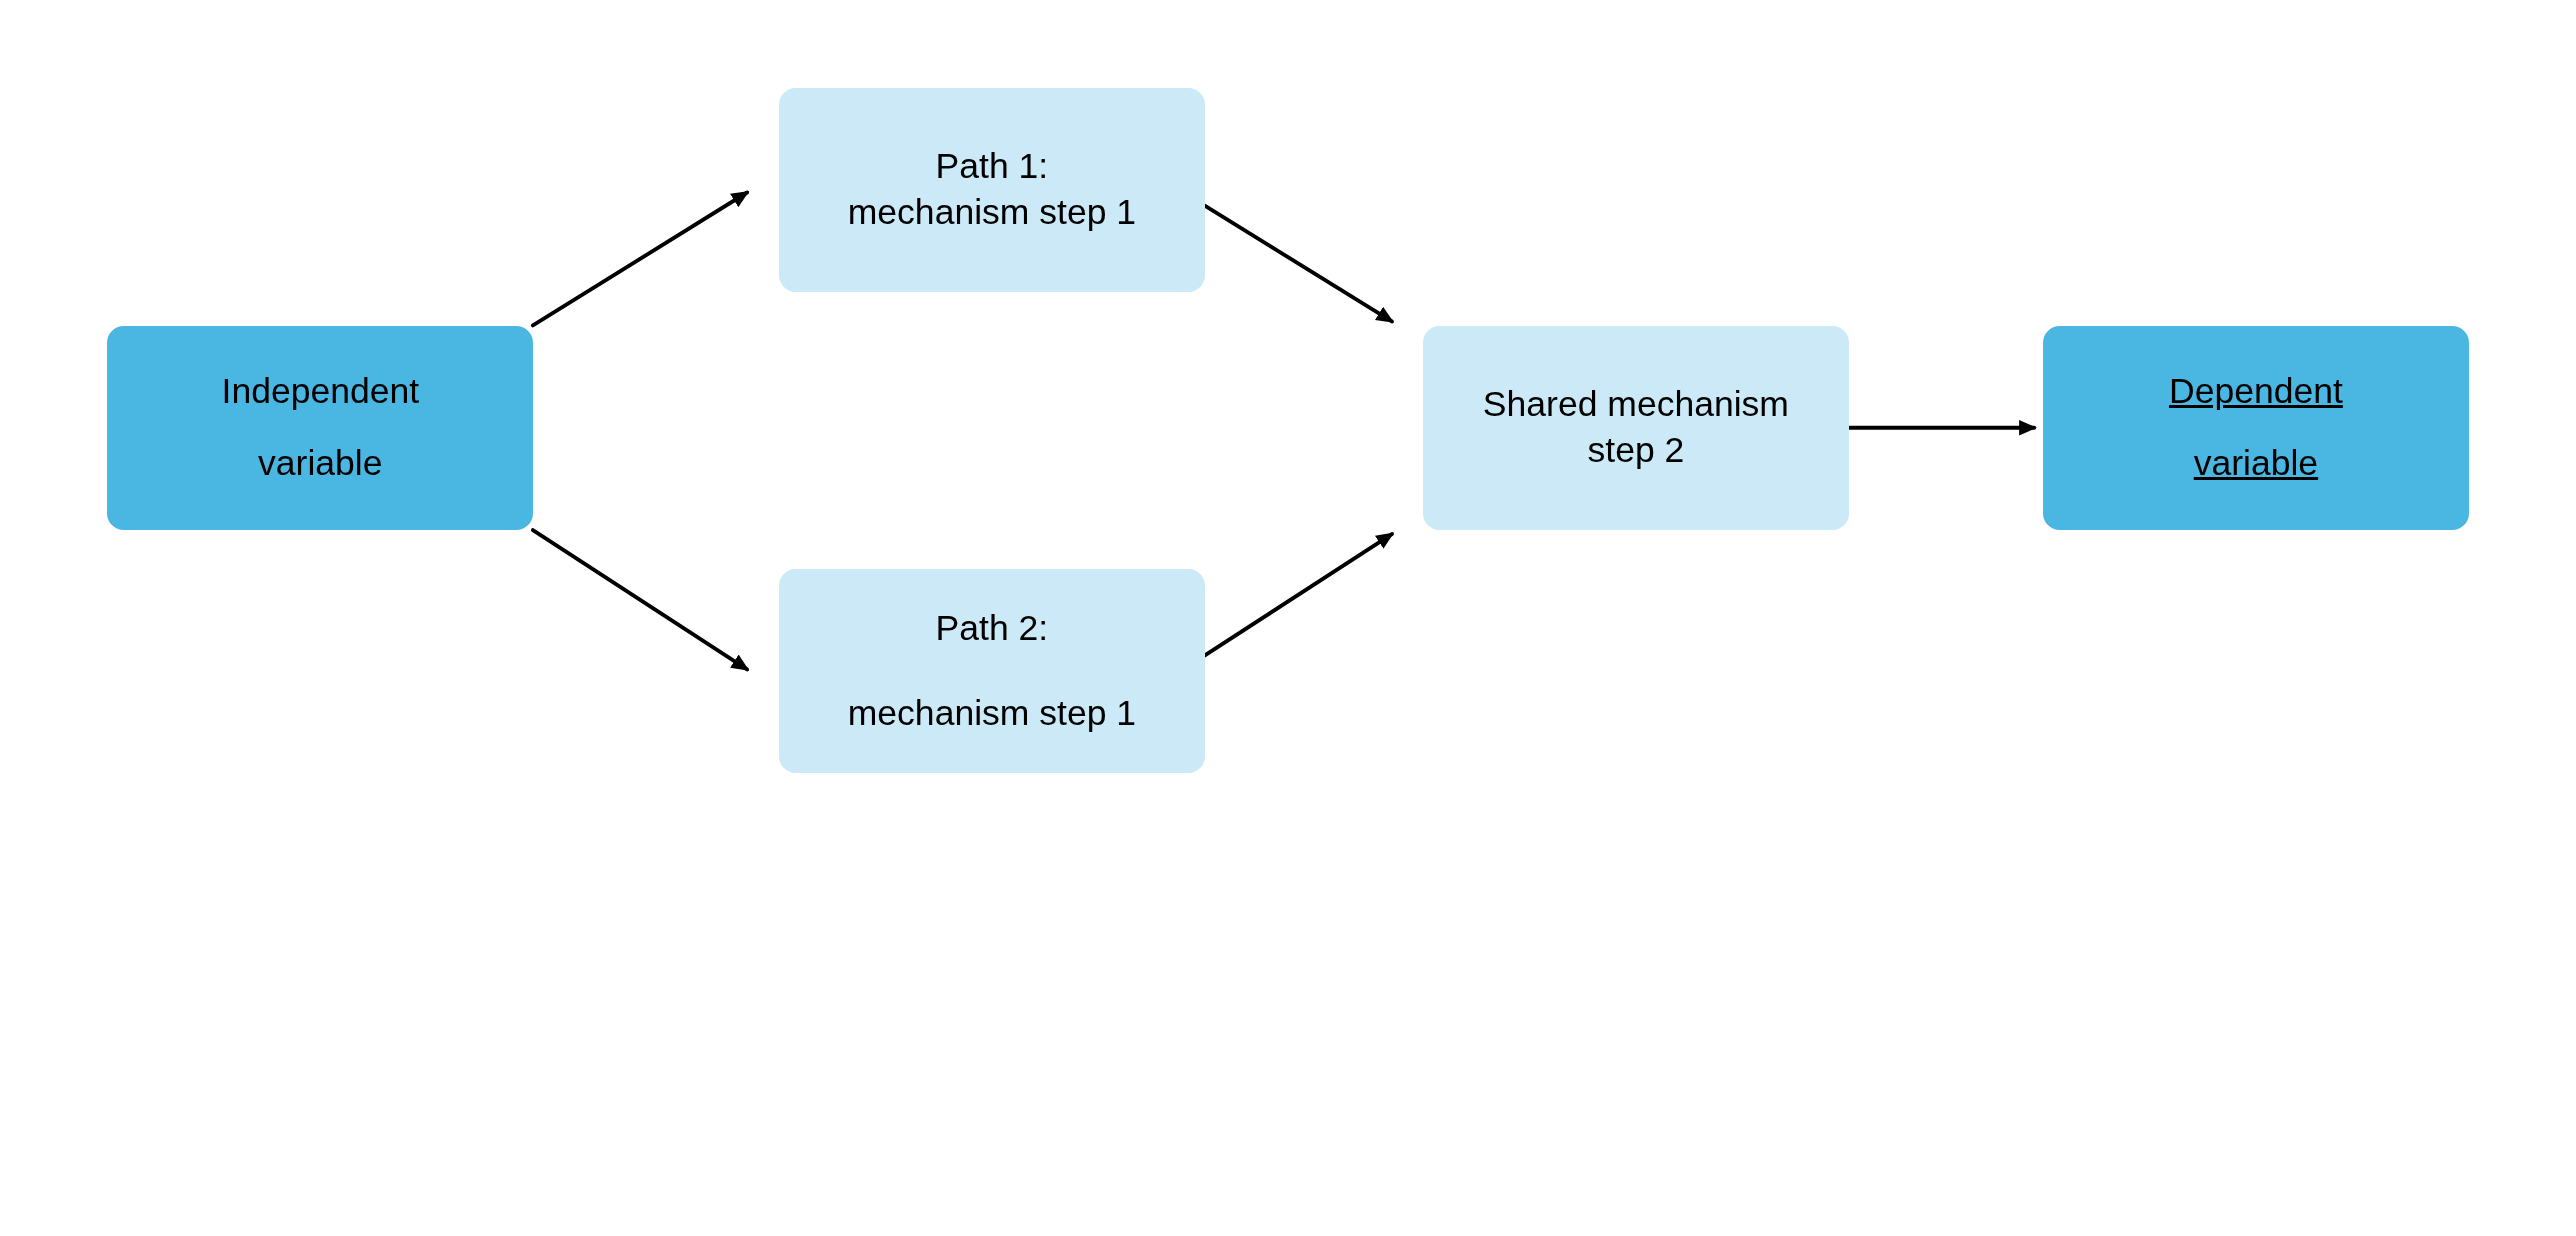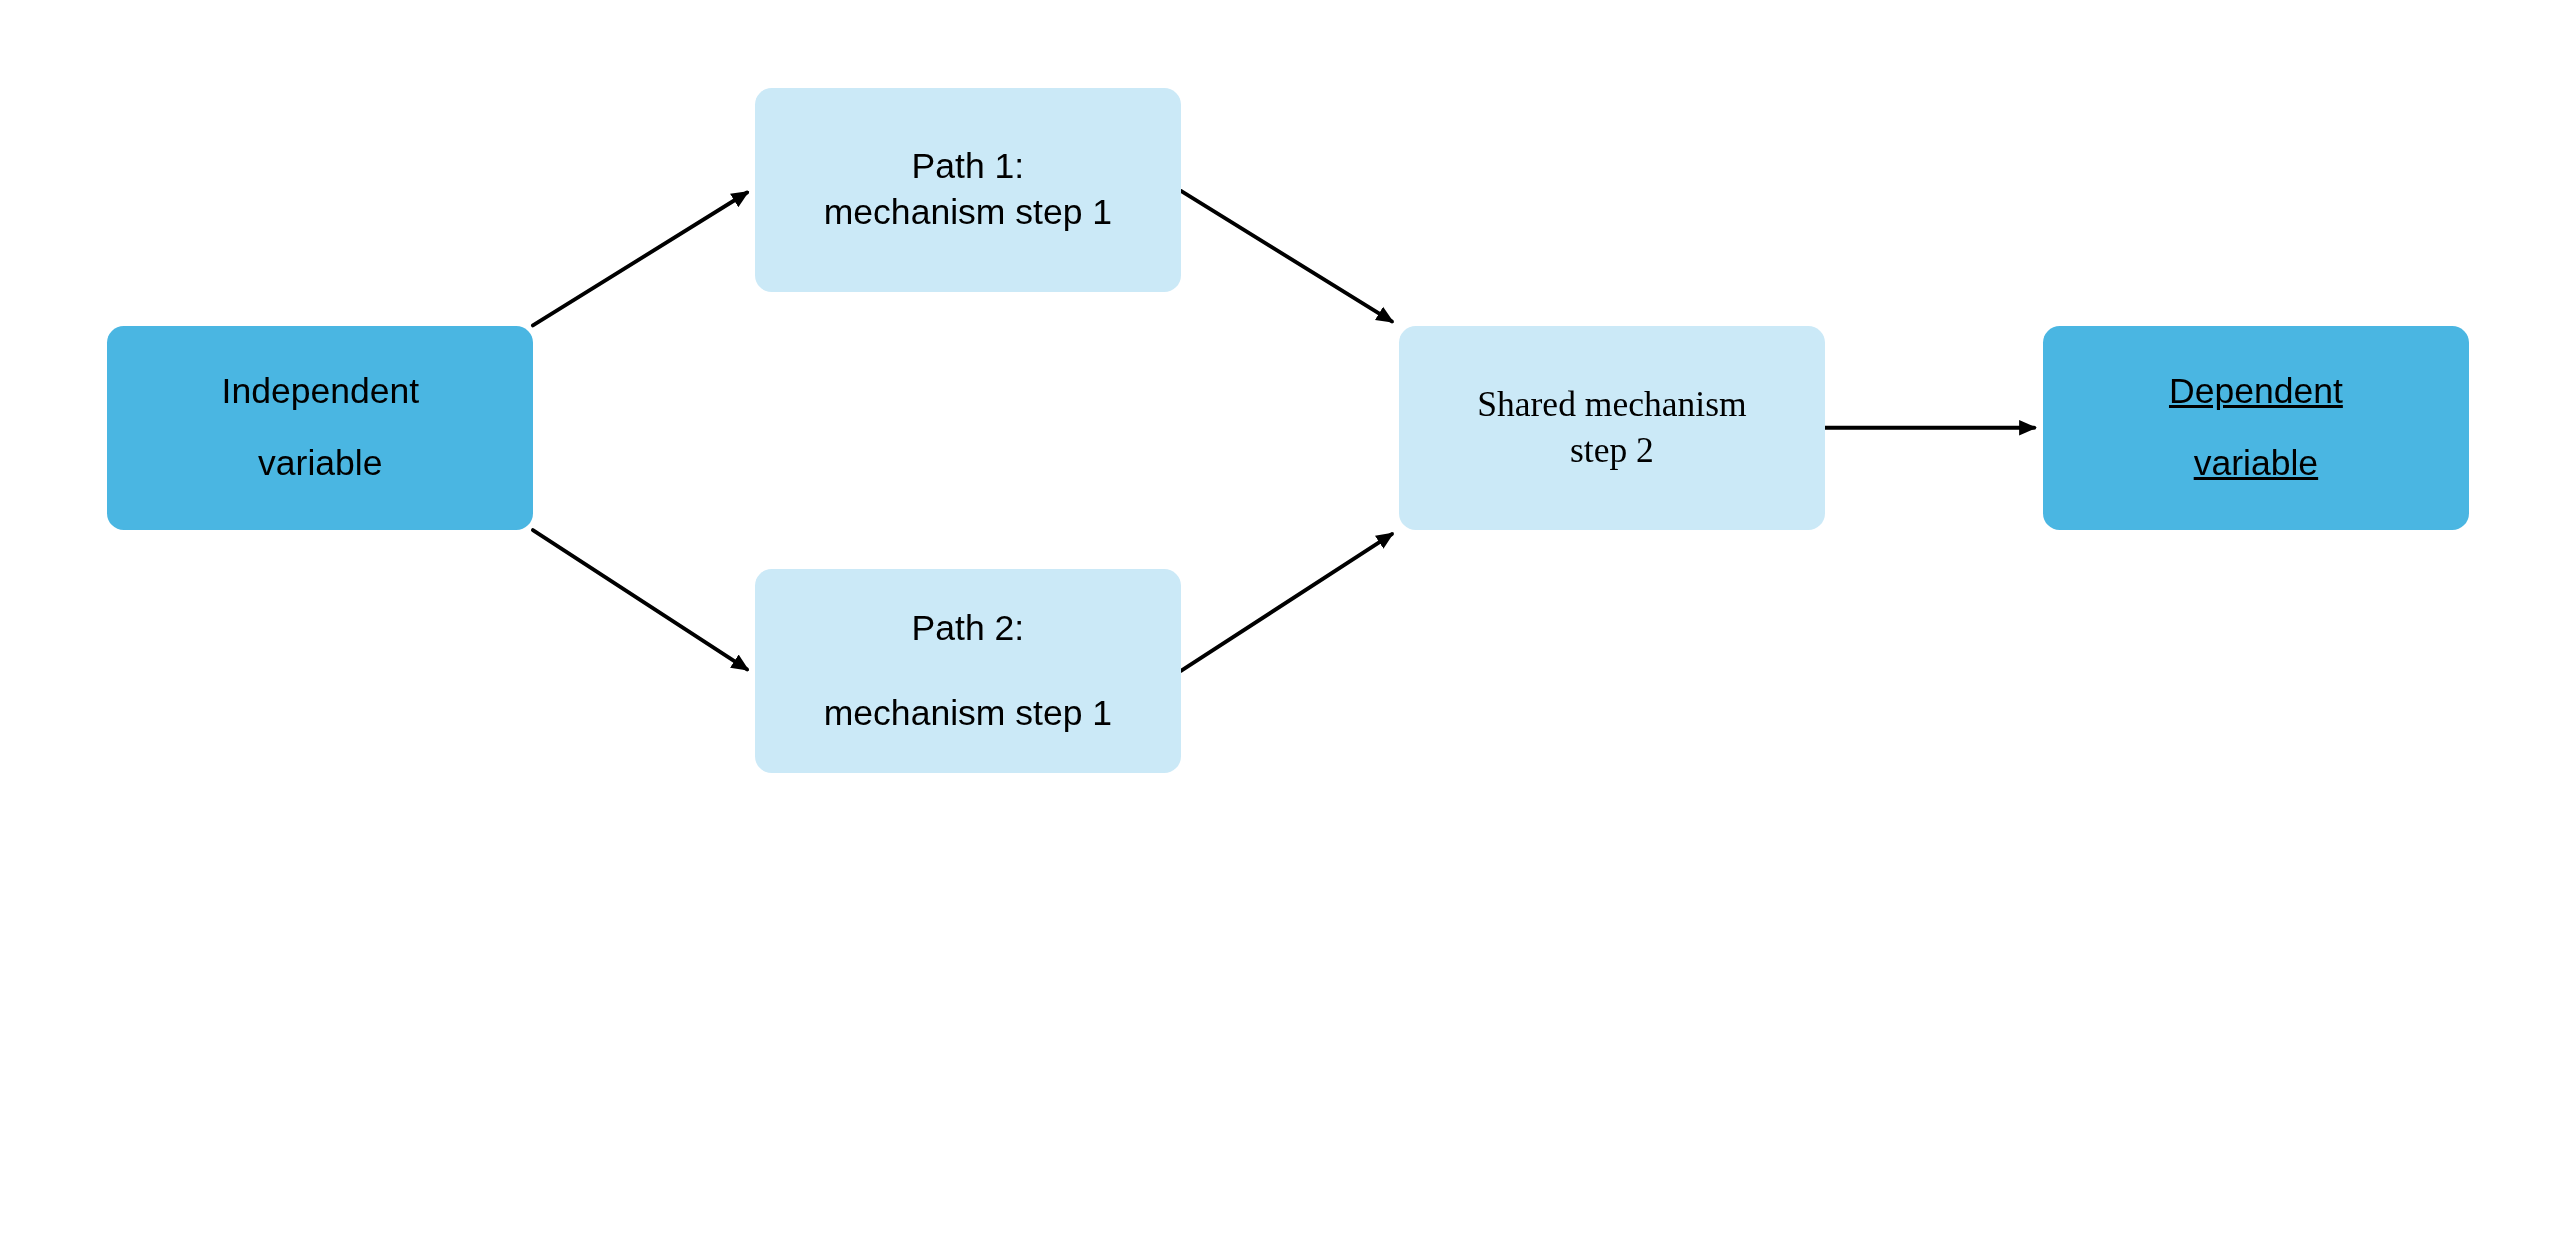--- a/index.html
+++ b/index.html
@@ -38,25 +38,25 @@
     display:flex;
     flex-direction:column;
     align-items:center;
     justify-content:center;
     text-align:center;
     color:var(--c-text);
     font-size:1.38vw;
     line-height:1.28;
   }
   .node.primary{background:var(--c-primary);gap:26px;}
-  .node.secondary{background:var(--c-secondary);}
+  .node.secondary{background:var(--c-secondary);margin-left:24px;}
   #n-independent{left:4.17%;top:37.93%;}
   #n-path1{left:29.31%;top:10.21%;}
   #n-path2{left:29.31%;top:66.29%;gap:40px;}
-  #n-shared{left:54.31%;top:37.93%;font-family:Liberation Serif, serif;}
+  #n-shared{left:54.31%;top:37.93%;}
   #n-dependent{left:79.31%;top:37.93%;text-decoration:underline;}
 </style>
 </head>
 <body>
 
 <div class="canvas">
 
   <svg class="edges" viewBox="0 0 1600 533" preserveAspectRatio="none" aria-hidden="true">
     <defs>
       <marker id="ah" viewBox="0 0 10 10" refX="8.5" refY="5" markerWidth="4.6" markerHeight="4.6" orient="auto-start-reverse">

